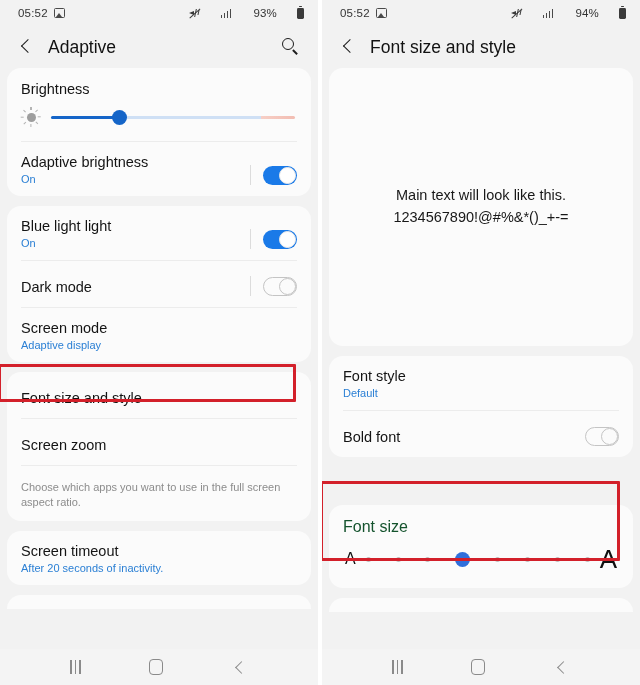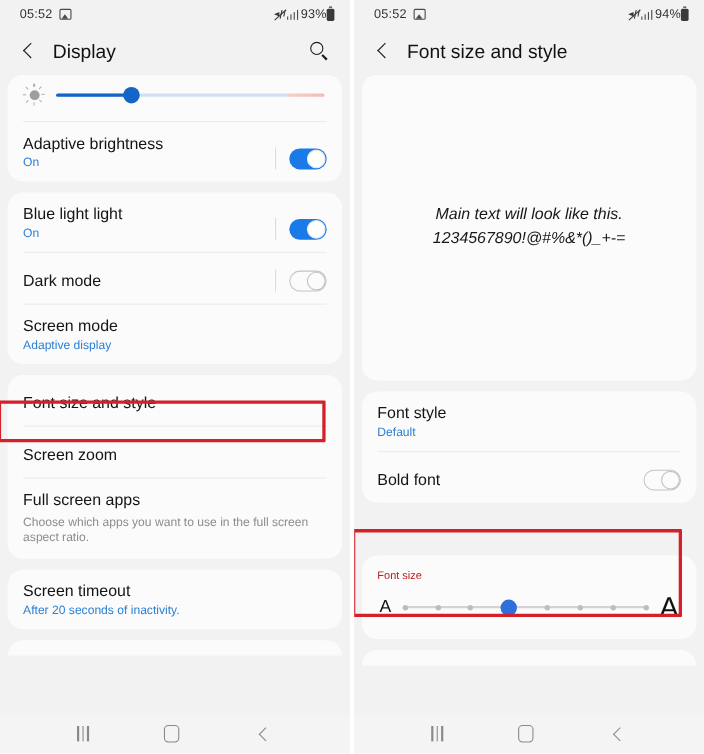--- a/index.html
+++ b/index.html
@@ -41,21 +41,21 @@
     display: flex;
     align-items: center;
     justify-content: space-between;
     padding: 0 14px 0 18px;
     background: #f2f2f2;
     font-size: 11px;
     color: #3a3a3a;
     letter-spacing: 0.2px;
   }
   .sb-left { display: flex; align-items: center; gap: 6px; }
-  .sb-right { display: flex; align-items: center; gap: 0; }
+  .sb-right { display: flex; align-items: center; gap: 20px; }
   .sb-time { font-size: 11.5px; color: #333; }
   .ico-gallery {
     width: 11px; height: 10px;
     border: 1.4px solid #4a4a4a;
     border-radius: 1.5px;
     position: relative;
     box-sizing: border-box;
   }
   .ico-gallery::after {
     content: "";
@@ -327,28 +327,27 @@
     flex-direction: column;
     align-items: center;
     justify-content: center;
     text-align: center;
   }
   .preview-line {
     font-size: 14.5px;
     color: #181818;
     line-height: 1.5;
     white-space: nowrap;
-    font-style: italic;
   }
 
   
   .fontsize-title {
     padding: 13px 14px 0 14px;
-    font-size: 10px;
-    color: #b91c1c;
+    font-size: 16px;
+    color: #14532d;
   }
   .fontsize-row {
     display: flex;
     align-items: center;
     padding: 10px 16px 16px 16px;
   }
   .a-small {
     font-size: 16px;
     color: #101010;
     flex: 0 0 auto;
@@ -480,27 +479,28 @@
             <i></i>
             <i></i>
           </span>
         <span class="sb-batt-text">93%</span>
         <span class="ico-battery"></span>
       </div>
     </div>
 
     <div class="appbar">
       <div class="back-chev"></div>
-      <div class="appbar-title">Display</div>
+      <div class="appbar-title">Adaptive</div>
       <div class="search-icon"></div>
     </div>
 
     <div class="content">
 
       <div class="card">
+        <div class="brightness-head">Brightness</div>
         <div class="brightness-row">
           <span class="sun-icon">
             <span class="core"></span>
             <i style="transform:rotate(0deg)"></i>
               <i style="transform:rotate(45deg)"></i>
             <i style="transform:rotate(90deg)"></i>
               <i style="transform:rotate(135deg)"></i>
             <i style="transform:rotate(180deg)"></i>
               <i style="transform:rotate(225deg)"></i>
             <i style="transform:rotate(270deg)"></i>
@@ -568,21 +568,20 @@
         </div>
         <div class="divider"></div>
         <div class="row">
           <div class="row-text">
             <div class="row-title">Screen zoom</div>
           </div>
         </div>
         <div class="divider"></div>
         <div class="row">
           <div class="row-text">
-            <div class="row-title">Full screen apps</div>
             <div class="row-sub-gray">Choose which apps you want to use in the full screen aspect ratio.</div>
           </div>
         </div>
       </div>
 
       <div class="card">
         <div class="row">
           <div class="row-text">
             <div class="row-title">Screen timeout</div>
             <div class="row-sub-blue">After 20 seconds of inactivity.</div>

